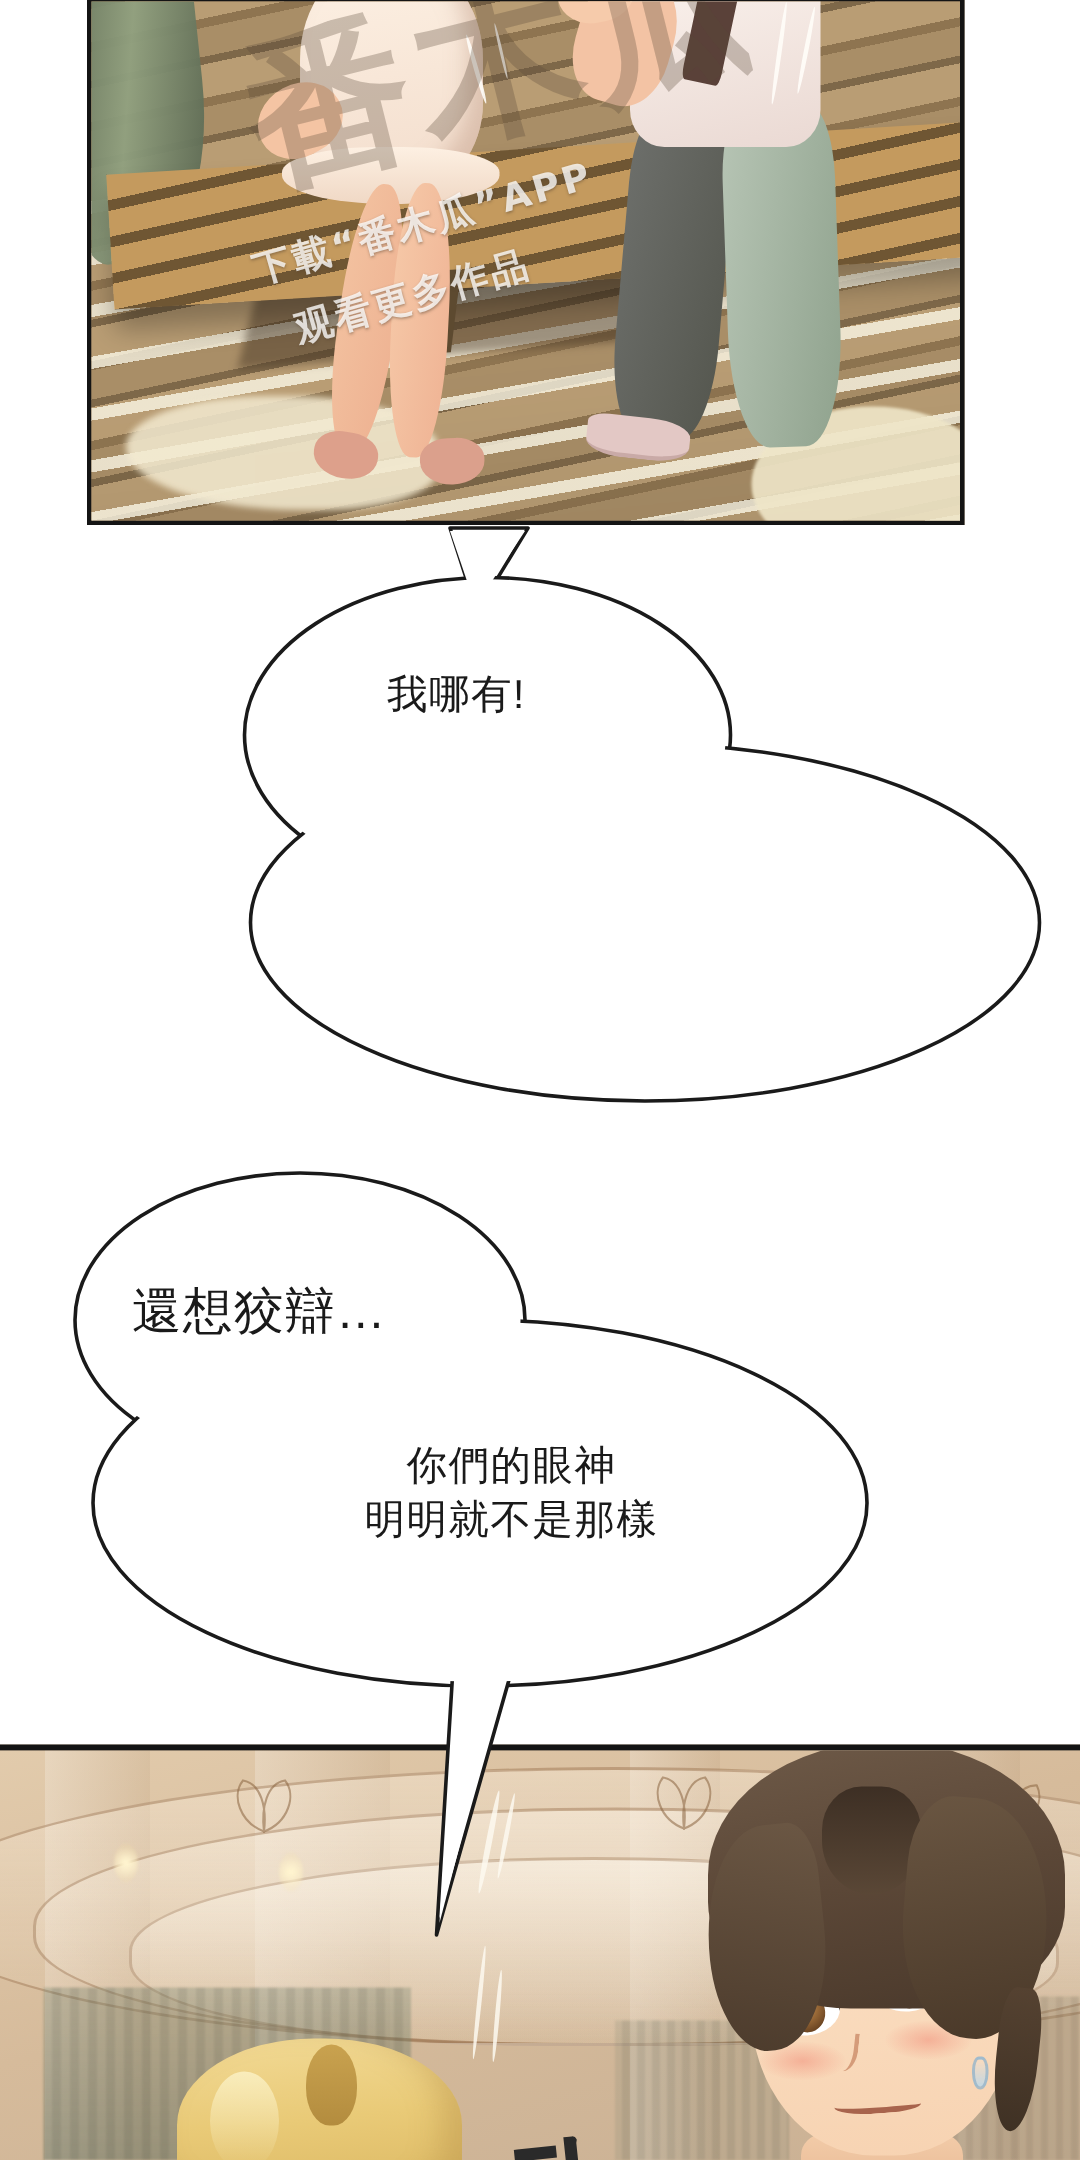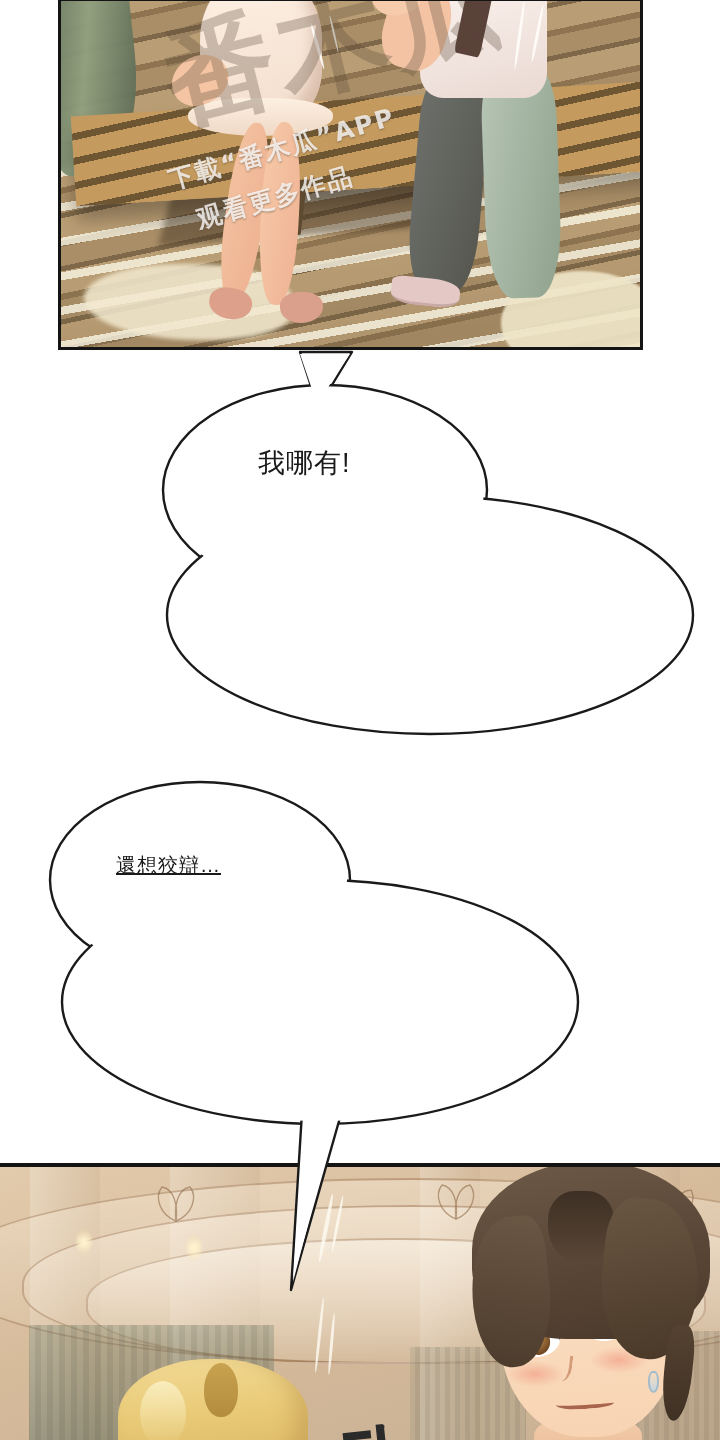--- a/index.html
+++ b/index.html
@@ -155,21 +155,21 @@
   .wm-l2 { left:23%; top:52%; }
 
   
   .bubble-layer { position:absolute; left:0; top:0; width:720px; height:1440px; pointer-events:none; }
   .bubble-text {
     position:absolute; color:#1a1a1a; white-space:pre; line-height:1.33;
     font-family:"Liberation Sans","DejaVu Sans",sans-serif;
   }
   .b1-t1 { left:258px; top:446px; font-size:27px; letter-spacing:1px; }
   .b1-t2 { left:309px; top:560px; font-size:27px; letter-spacing:1px; text-align:center; }
-  .b2-t1 { left:116px; top:852px; font-size:20px; letter-spacing:1px;text-decoration:underline; }
+  .b2-t1 { left:88px; top:852px; font-size:33px; letter-spacing:1px; }
   .b2-t2 { left:243px; top:960px; font-size:27px; letter-spacing:1px; text-align:center; }
 
   
   .panel-bottom {
     position:absolute; left:0; top:1163px; width:720px; height:277px;
     overflow:hidden; background:#d8c0a2; border-top:4px solid #141414;
   }
   .bp-wall {
     position:absolute; inset:0;
     background:linear-gradient(165deg,#e2cbac 0%,#d6bb9b 45%,#c9b094 100%);
@@ -468,14 +468,16 @@
       <ellipse cx="320" cy="1002" rx="258" ry="122" fill="#ffffff" stroke="#1a1a1a" stroke-width="2.4"></ellipse>
       <path d="M303 1096 L291 1290 L345 1100 Z" fill="#ffffff" stroke="#1a1a1a" stroke-width="2.4" stroke-linejoin="round"></path>
       <ellipse cx="200" cy="880" rx="147" ry="95" fill="#ffffff" stroke="none"></ellipse>
       <ellipse cx="320" cy="1002" rx="255" ry="119" fill="#ffffff" stroke="none"></ellipse>
       <path d="M306 1090 L293 1282 L342 1094 Z" fill="#ffffff" stroke="none"></path>
     </g>
   </svg>
 
   <div class="bubble-text b1-t1">我哪有!</div>
   <div class="bubble-text b2-t1">還想狡辯…</div>
+  <div class="bubble-text b2-t2">你們的眼神
+明明就不是那樣</div>
 
 </div>
 
 </body></html>

